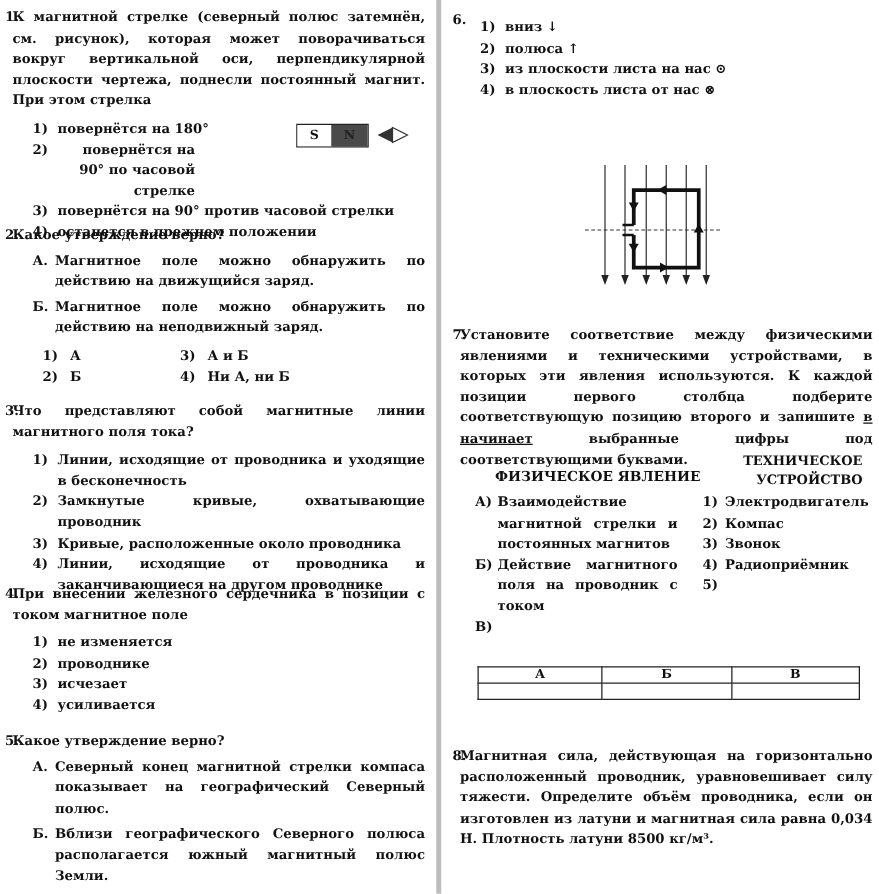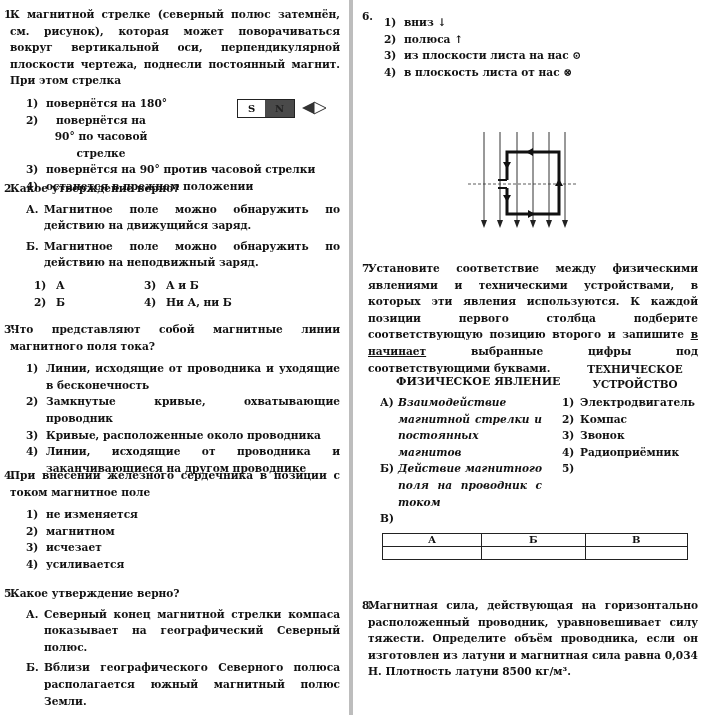--- a/index.html
+++ b/index.html
@@ -22,26 +22,26 @@
   .grid2 { margin-left:34px; margin-top:6px; display:grid; grid-template-columns:110px 120px; }
   .grid2 .cell { display:flex; }
   .grid2 .cell .n { width:22px; }
   .magnet { position:absolute; left:237px; top:99px; width:56px; height:17px; border:1px solid #222; display:flex; }
   .magnet .s { width:27px; background:#fff; text-align:center; font-size:10px; line-height:17px; }
   .magnet .nn { flex:1; background:#4a4a4a; color:#222; text-align:center; font-size:10px; line-height:17px; }
   .needle { position:absolute; left:301px; top:101px; }
   .frame-fig { position:absolute; left:468px; top:128px; }
   .matching { position:absolute; left:0; width:100%; }
   .mhead-left { position:absolute; left:38px; top:4px; font-size:11px; }
-  .mhead-right { position:absolute; left:222px; top:-8px; width:110px; text-align:center; font-size:10.4px; line-height:15px; }
+  .mhead-right { position:absolute; left:222px; top:-8px; width:110px; text-align:right; font-size:10.4px; line-height:15px; }
   .mleft { position:absolute; left:22px; top:24px; width:162px; }
   .mright { position:absolute; left:204px; top:24px; width:140px; }
   .mitem { display:flex; }
   .mitem .n { width:18px; flex:0 0 18px; }
-  .mitem .t { flex:1; text-align:justify; text-align-last:left;font-style:italic; }
+  .mitem .t { flex:1; text-align:justify; text-align-last:left; }
   table.answer { position:absolute; left:24px; top:533px; width:306px; border-collapse:collapse; font-size:10px; }
   table.answer td { border:1px solid #222; height:12px; text-align:center; padding:0; line-height:12px; }
   .under { text-decoration:underline; }
 </style>
 </head>
 <body>
 
 <div class="divider"></div>
 
 <div class="col col-left">
@@ -49,21 +49,21 @@
   <div class="q" style="top:6px;">
     <span class="qnum">1.</span>
     <div class="qtext">К магнитной стрелке (северный полюс затемнён, см. рисунок), которая может поворачиваться вокруг вертикальной оси, перпендикулярной плоскости чертежа, поднесли постоянный магнит. При этом стрелка</div>
     <div class="opts" style="margin-left:26px;">
       <div class="opt">
           <span class="n">1)</span>
           <span class="t">повернётся на 180°</span>
         </div>
       <div class="opt" style="width:130px;">
           <span class="n">2)</span>
-          <span class="t" style="text-align:center;">повернётся на 90° по часовой стрелке</span>
+          <span class="t" style="text-align:right;">повернётся на 90° по часовой стрелке</span>
         </div>
       <div class="opt">
           <span class="n">3)</span>
           <span class="t">повернётся на 90° против часовой стрелки</span>
         </div>
       <div class="opt">
           <span class="n">4)</span>
           <span class="t">останется в прежнем положении</span>
         </div>
     </div>
@@ -135,21 +135,21 @@
   <div class="q" style="top:467px;">
     <span class="qnum">4.</span>
     <div class="qtext">При внесении железного сердечника в позиции с током магнитное поле</div>
     <div class="opts">
       <div class="opt">
           <span class="n">1)</span>
           <span class="t">не изменяется</span>
         </div>
       <div class="opt">
           <span class="n">2)</span>
-          <span class="t">магнитном</span>
+          <span class="t">проводнике</span>
         </div>
       <div class="opt">
           <span class="n">3)</span>
           <span class="t">исчезает</span>
         </div>
       <div class="opt">
           <span class="n">4)</span>
           <span class="t">усиливается</span>
         </div>
     </div>

